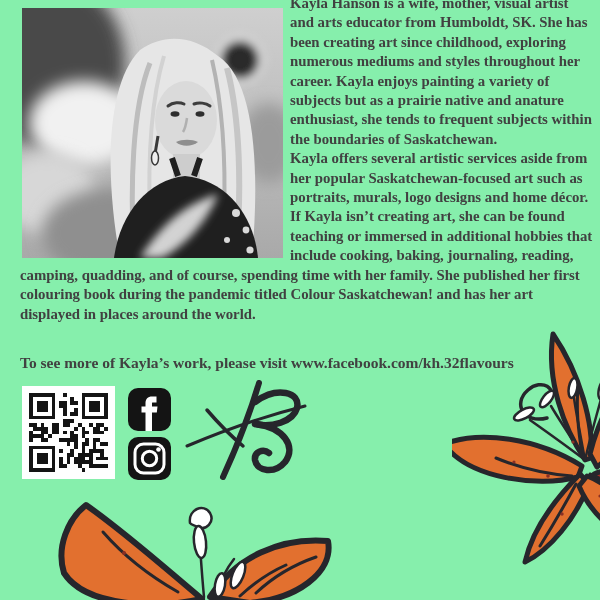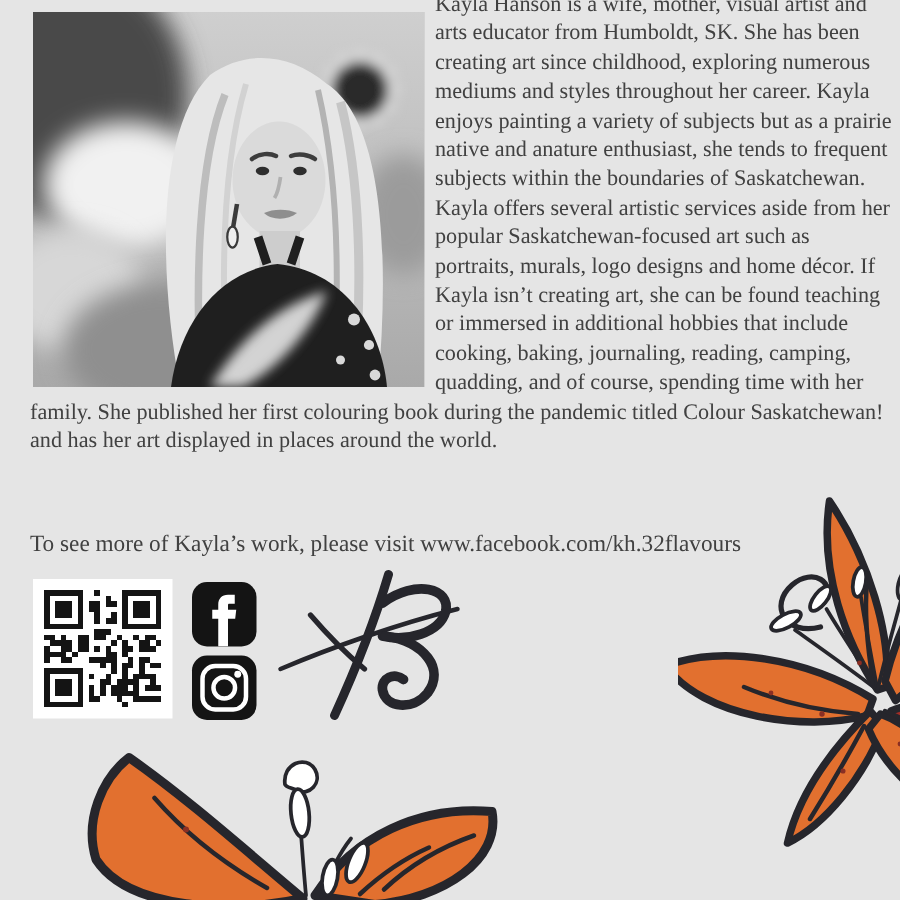--- a/index.html
+++ b/index.html
@@ -1,18 +1,18 @@
 <!DOCTYPE html>
 <html><head>
 <meta charset="utf-8">
 <style>
   html,body{margin:0;padding:0;background:#ffffff;}
   .page{
-    position:relative;width:600px;height:600px;background:#e5e5e5;
-    overflow:hidden;font-family:"Liberation Serif", serif;color:#414141;
+    position:relative;width:600px;height:600px;background:#86efac;
+    overflow:hidden;font-family:"Liberation Serif", serif;color:#414141;font-weight:bold;
   }
   
   .bio{
     position:absolute;left:20px;top:-6px;width:576px;
     font-size:14.8px;line-height:19.4px;color:#414141;
     text-align:left;
   }
   .photo-frame{
     float:left;width:261px;height:250px;
     margin:14px 7px 5px 2px;

